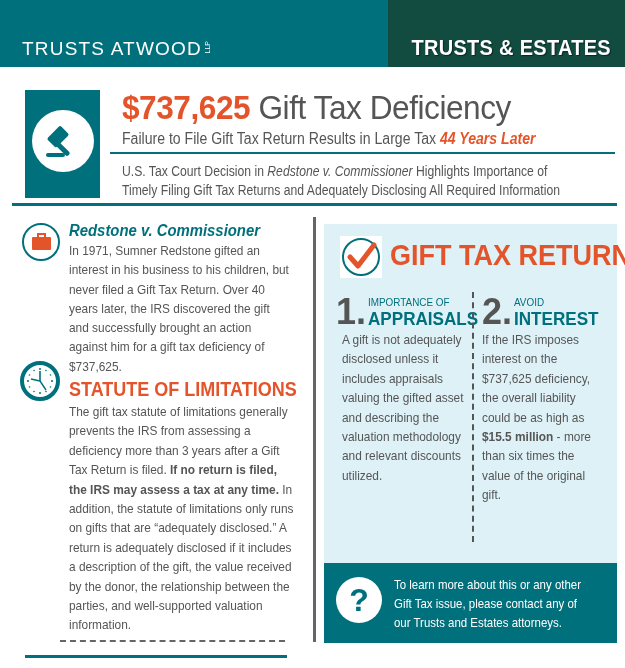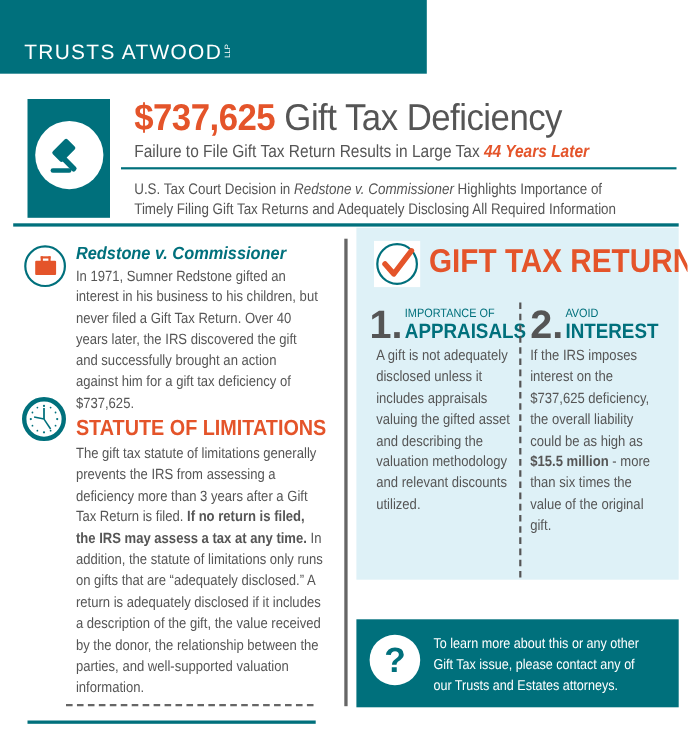--- a/index.html
+++ b/index.html
@@ -35,21 +35,21 @@
   .case-body { position:absolute; left:69px; top:241px; width:250px; font-size:13.5px; line-height:19.3px; color:#555; transform:scaleX(0.88); transform-origin:left top; }
 
   .clock-icon { position:absolute; left:20px; top:361px; width:40px; height:40px; border-radius:50%; border:4px solid #00707c; background:#fff; }
 
   .sol-title { position:absolute; left:69px; top:378px; font-size:20px; font-weight:bold; color:#e4542a; white-space:nowrap; transform:scaleX(0.9); transform-origin:left top; }
   .sol-body { position:absolute; left:69px; top:402px; width:260px; font-size:13.5px; line-height:19.4px; color:#555; transform:scaleX(0.88); transform-origin:left top; }
   .sol-body b { color:#555; }
   .dash-rule { position:absolute; left:60px; top:640px; width:225px; height:0; border-top:2px dashed #666; }
   .bottom-rule { position:absolute; left:25px; top:655px; width:262px; height:3px; background:#00707c; }
 
-  .gift-box { position:absolute; left:324px; top:207px; width:293px; height:320px; background:#def1f7; }
+  .gift-box { position:absolute; left:324px; top:224px; width:293px; height:357px; background:#def1f7; }
   .gift-check { position:absolute; left:16px; top:12px; width:42px; height:42px; background:#fff; }
   .gift-check .ring { position:absolute; left:2px; top:2px; width:38px; height:38px; border-radius:50%; border:2px solid #00707c; }
   .gift-title { position:absolute; left:66px; top:14px; font-size:30px; font-weight:bold; color:#e4542a; white-space:nowrap; transform:scaleX(0.9); transform-origin:left top; }
 
   .num { position:absolute; font-size:36px; font-weight:bold; color:#555; line-height:36px; }
   .num-small { position:absolute; font-size:11px; color:#00707c; white-space:nowrap; transform:scaleX(0.9); transform-origin:left top; }
   .num-big { position:absolute; font-size:19px; font-weight:bold; color:#00707c; white-space:nowrap; transform:scaleX(0.9); transform-origin:left top; }
   .col-text { position:absolute; font-size:13.5px; line-height:19.4px; color:#555; width:140px; transform:scaleX(0.88); transform-origin:left top; }
   .col-text b { color:#555; }
   .col-divider { position:absolute; left:148px; top:68px; height:250px; border-left:2px dashed #555; }
@@ -57,20 +57,23 @@
   .help-box { position:absolute; left:324px; top:563px; width:293px; height:80px; background:#00707c; }
   .help-icon { position:absolute; left:12px; top:14px; width:46px; height:46px; border-radius:50%; background:#fff; color:#00707c; font-weight:bold; font-size:32px; text-align:center; line-height:46px; }
   .help-text { position:absolute; left:70px; top:12px; width:230px; font-size:13px; line-height:19px; color:#fff; transform:scaleX(0.88); transform-origin:left top; }
 </style>
 </head>
 <body>
 
 <div class="topbar">
   <div class="left">
     <div class="brand"><span>TRUSTS ATWOOD</span><span class="llp">LLP</span></div>
+  </div>
+  <div class="right">
+    <div class="section-title">TRUSTS &amp; ESTATES</div>
   </div>
 </div>
 
 <div class="hero-icon-box">
   <div class="hero-icon-circle">
     <svg width="62" height="62" viewBox="0 0 62 62">
       <g fill="#00707c">
         <rect x="20" y="17" width="13" height="19" rx="2" transform="rotate(45 26 26)"></rect>
         <rect x="28" y="30" width="5" height="18" rx="2" transform="rotate(-45 30 39)"></rect>
         <rect x="14" y="43" width="19" height="4" rx="2"></rect>

